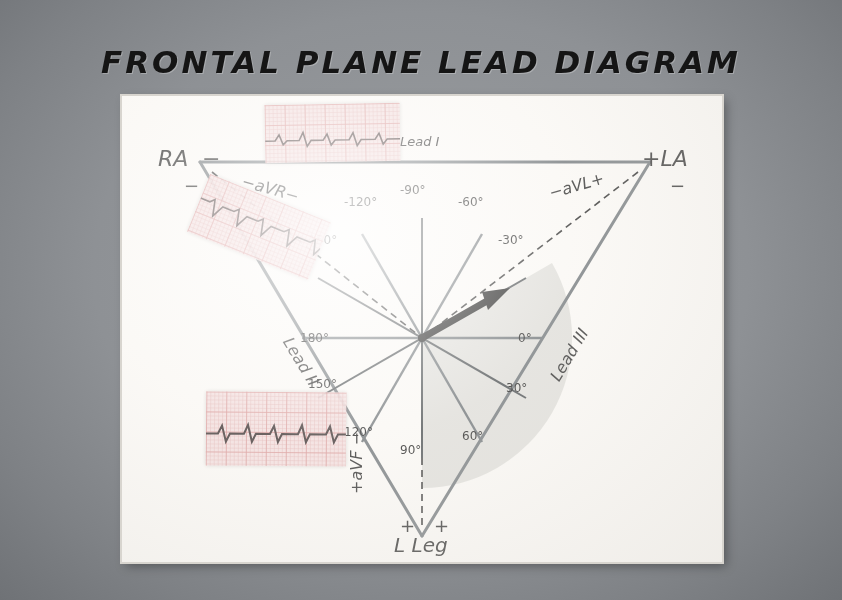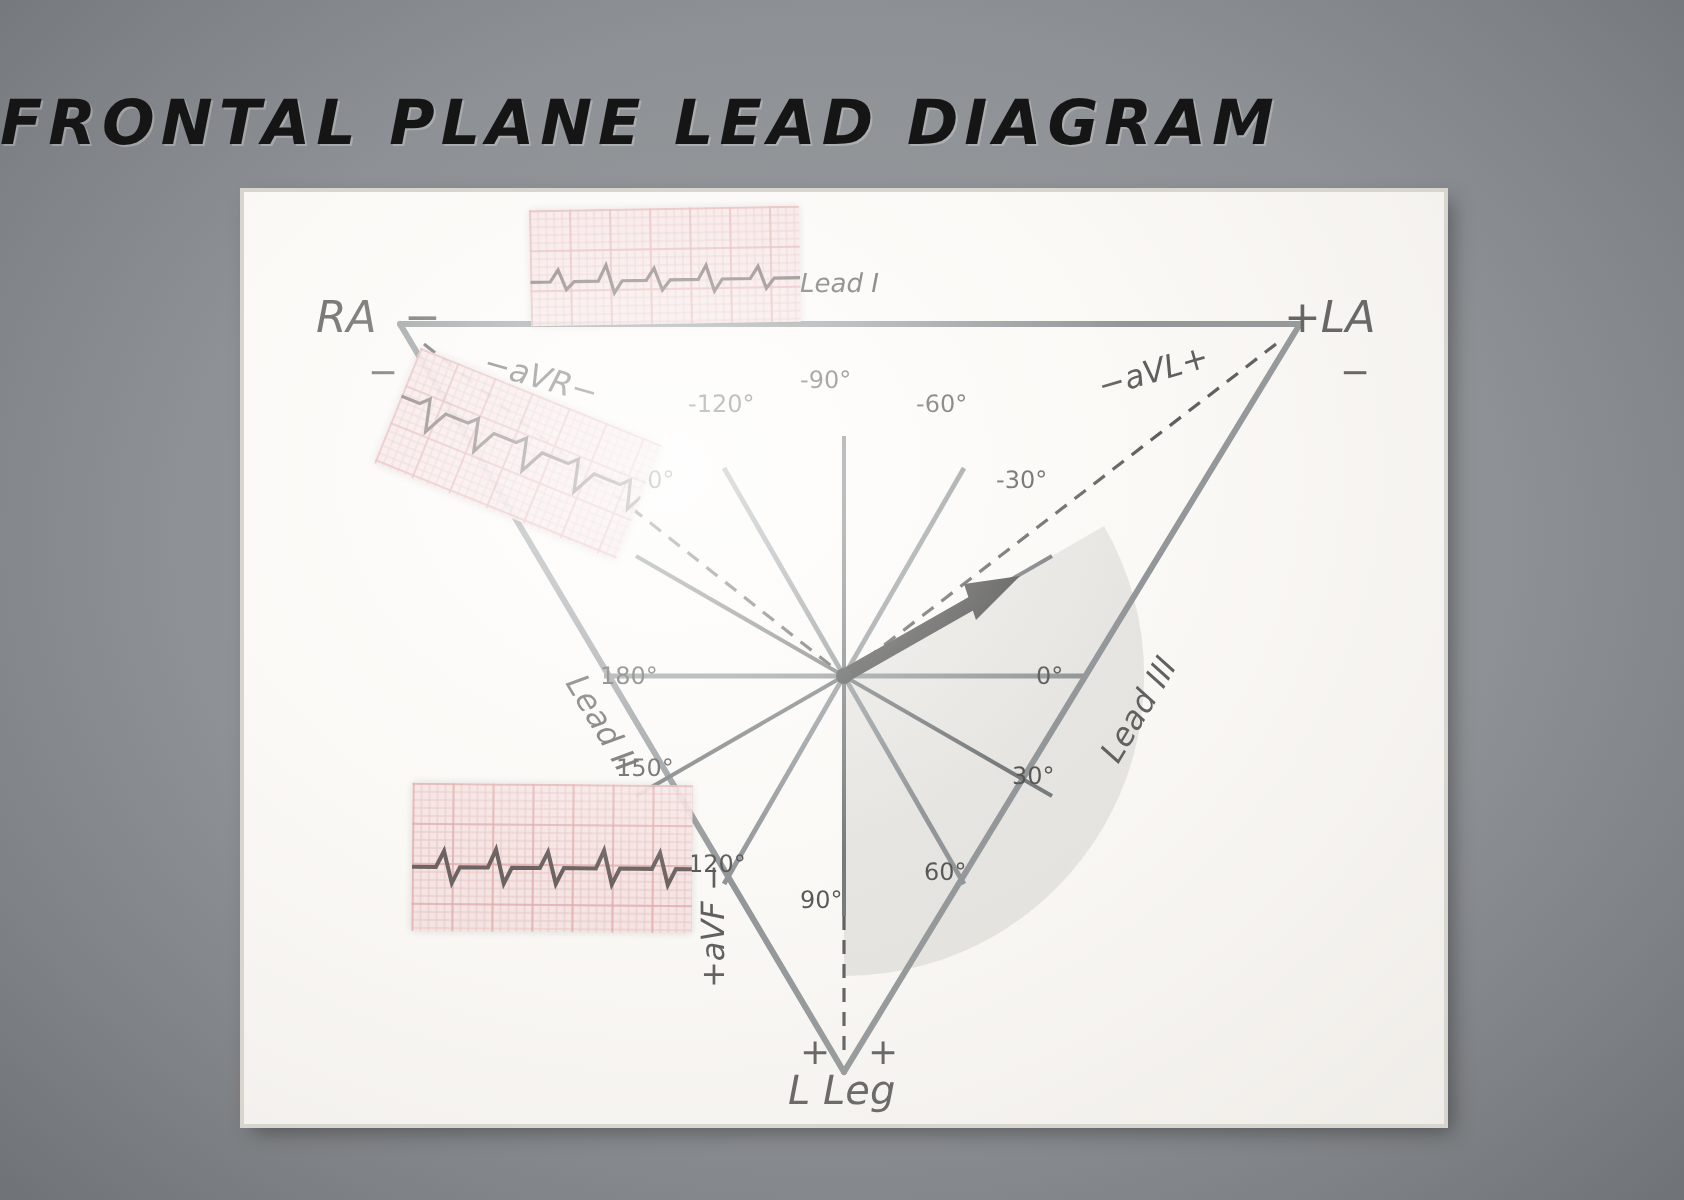--- a/index.html
+++ b/index.html
@@ -21,21 +21,21 @@
     left: 0; top: 0;
     width: 842px; height: 600px;
     background:
       radial-gradient(ellipse at 50% 45%, #9a9da0 0%, #8e9195 55%, #7e8185 80%, #6f7276 100%);
   }
 
   #title {
     position: absolute;
     left: 0; top: 44px;
     width: 842px;
-    text-align: left;
+    text-align: center;
     font-family: "DejaVu Sans", sans-serif;
     font-weight: bold;
     font-style: italic;
     font-size: 31px;
     letter-spacing: 3px;
     color: #151515;
     text-shadow: 1px 1px 0 rgba(255,255,255,0.25);
     white-space: nowrap;
   }
 

